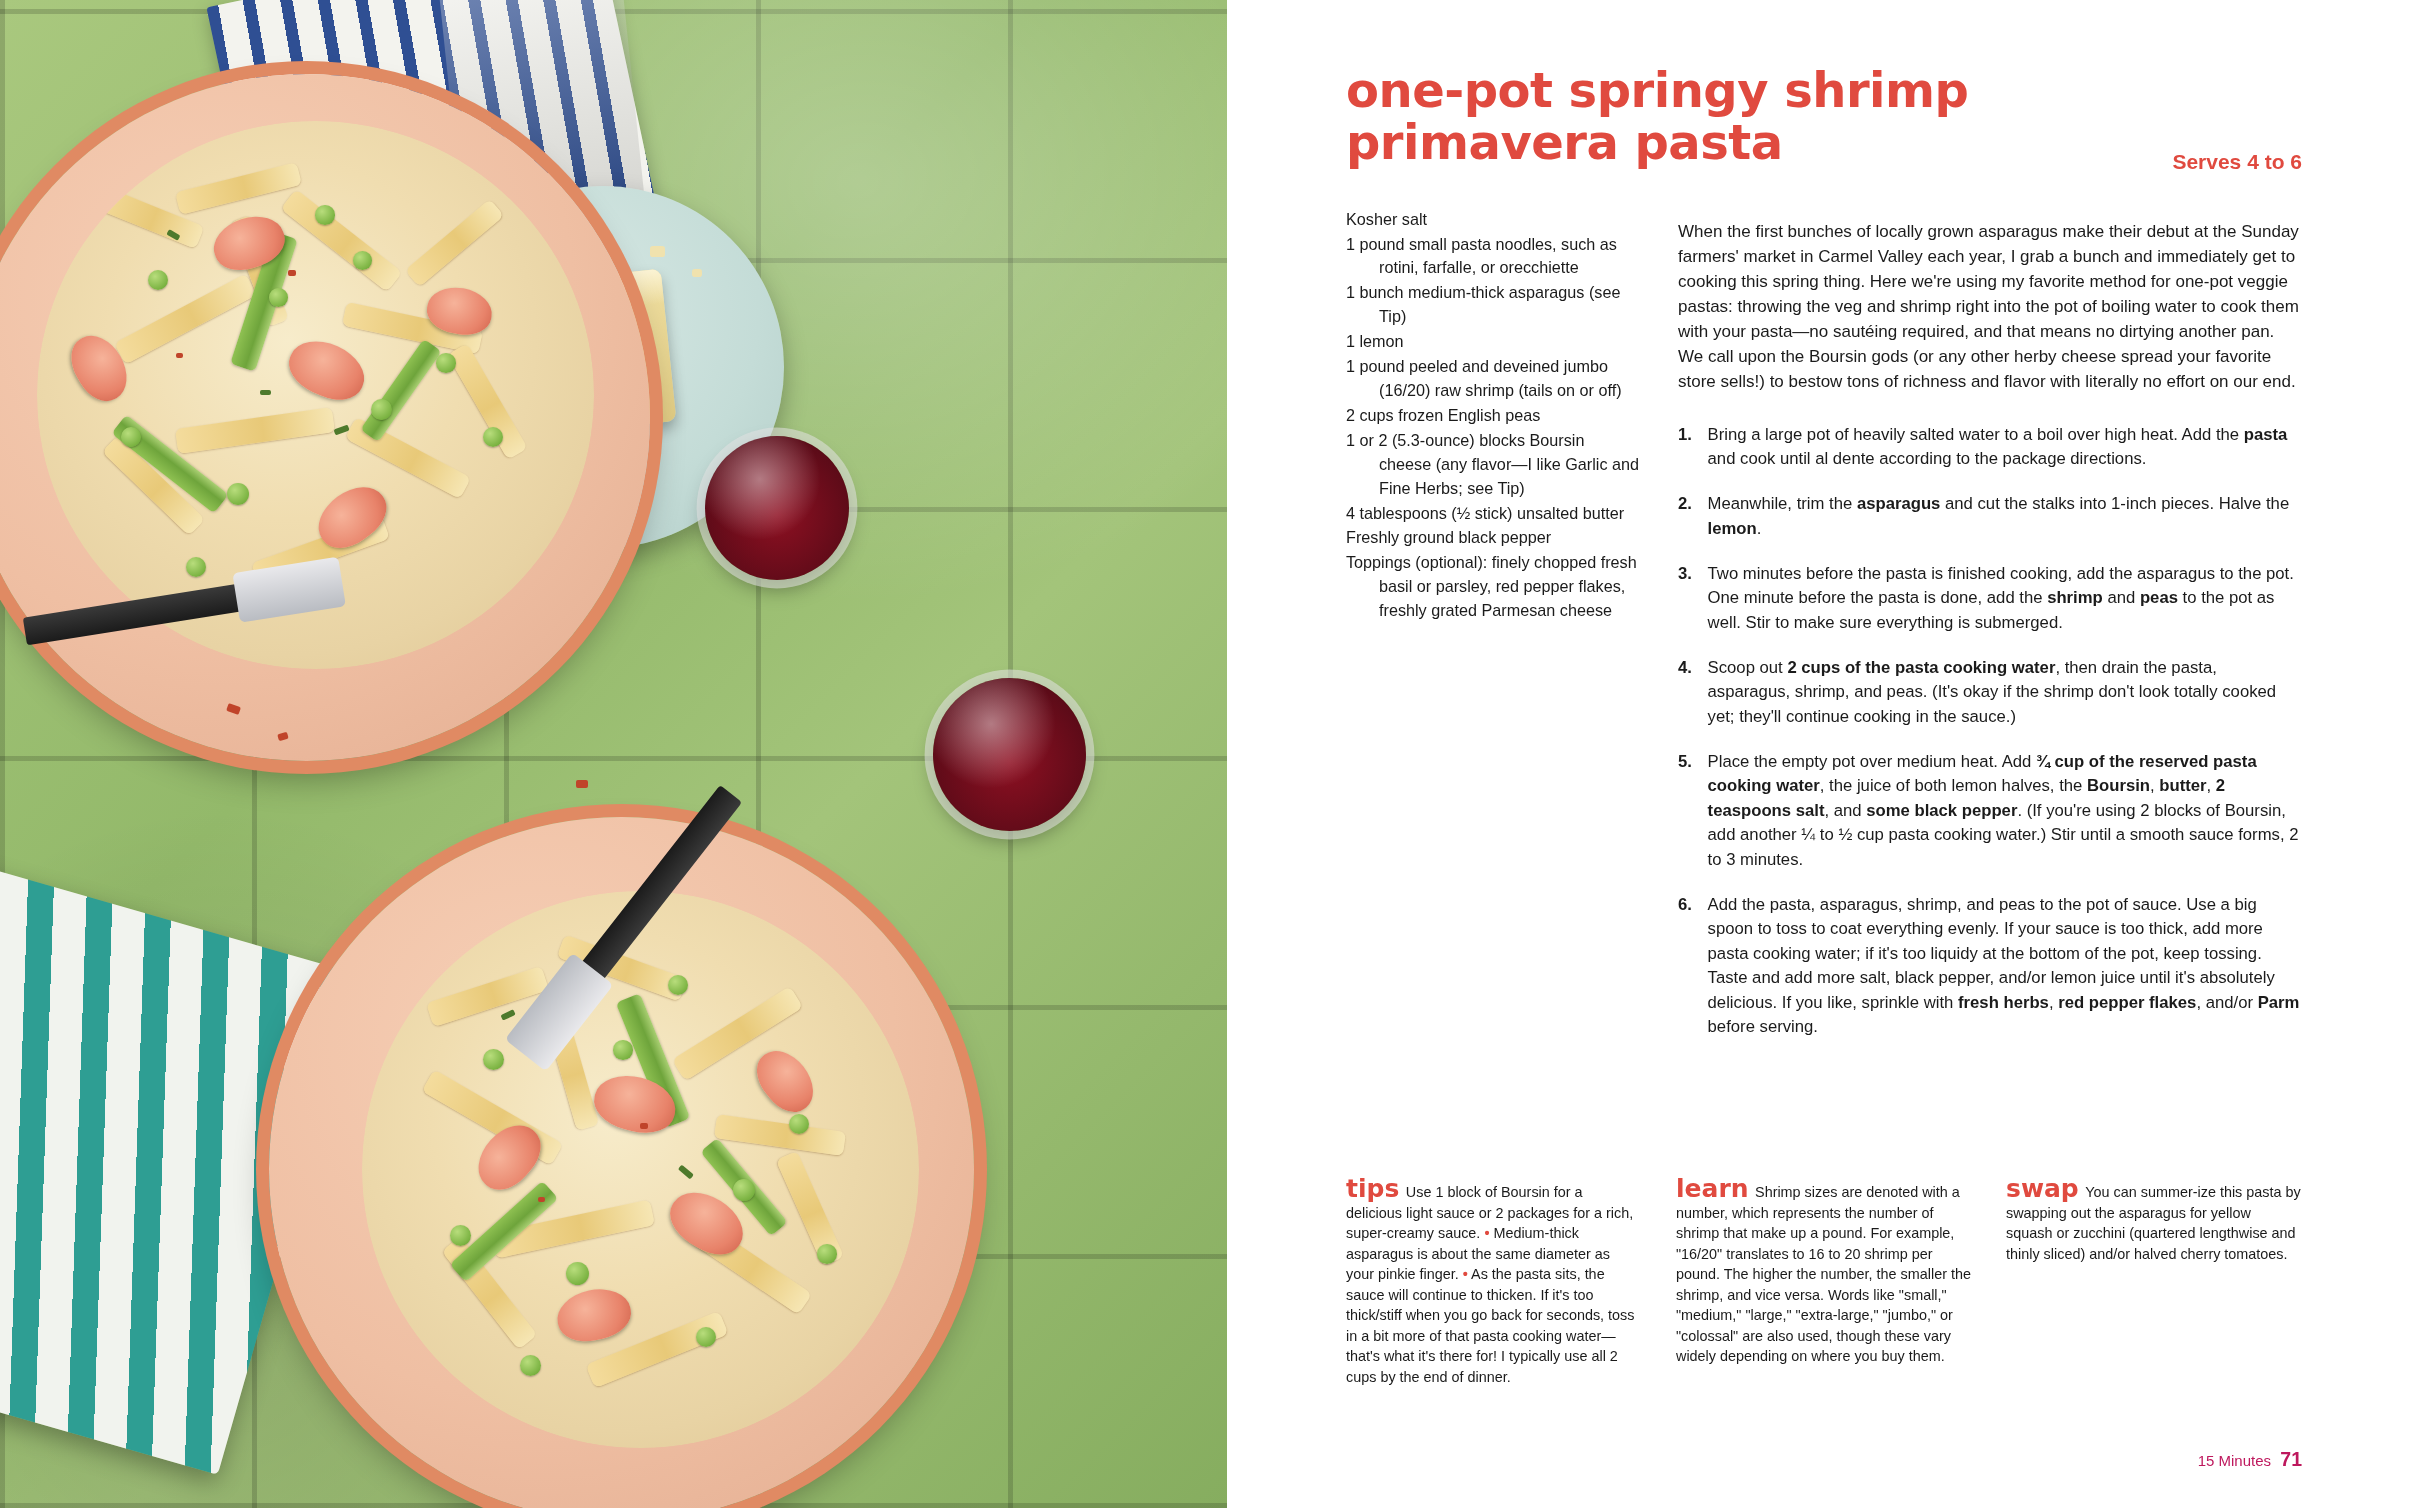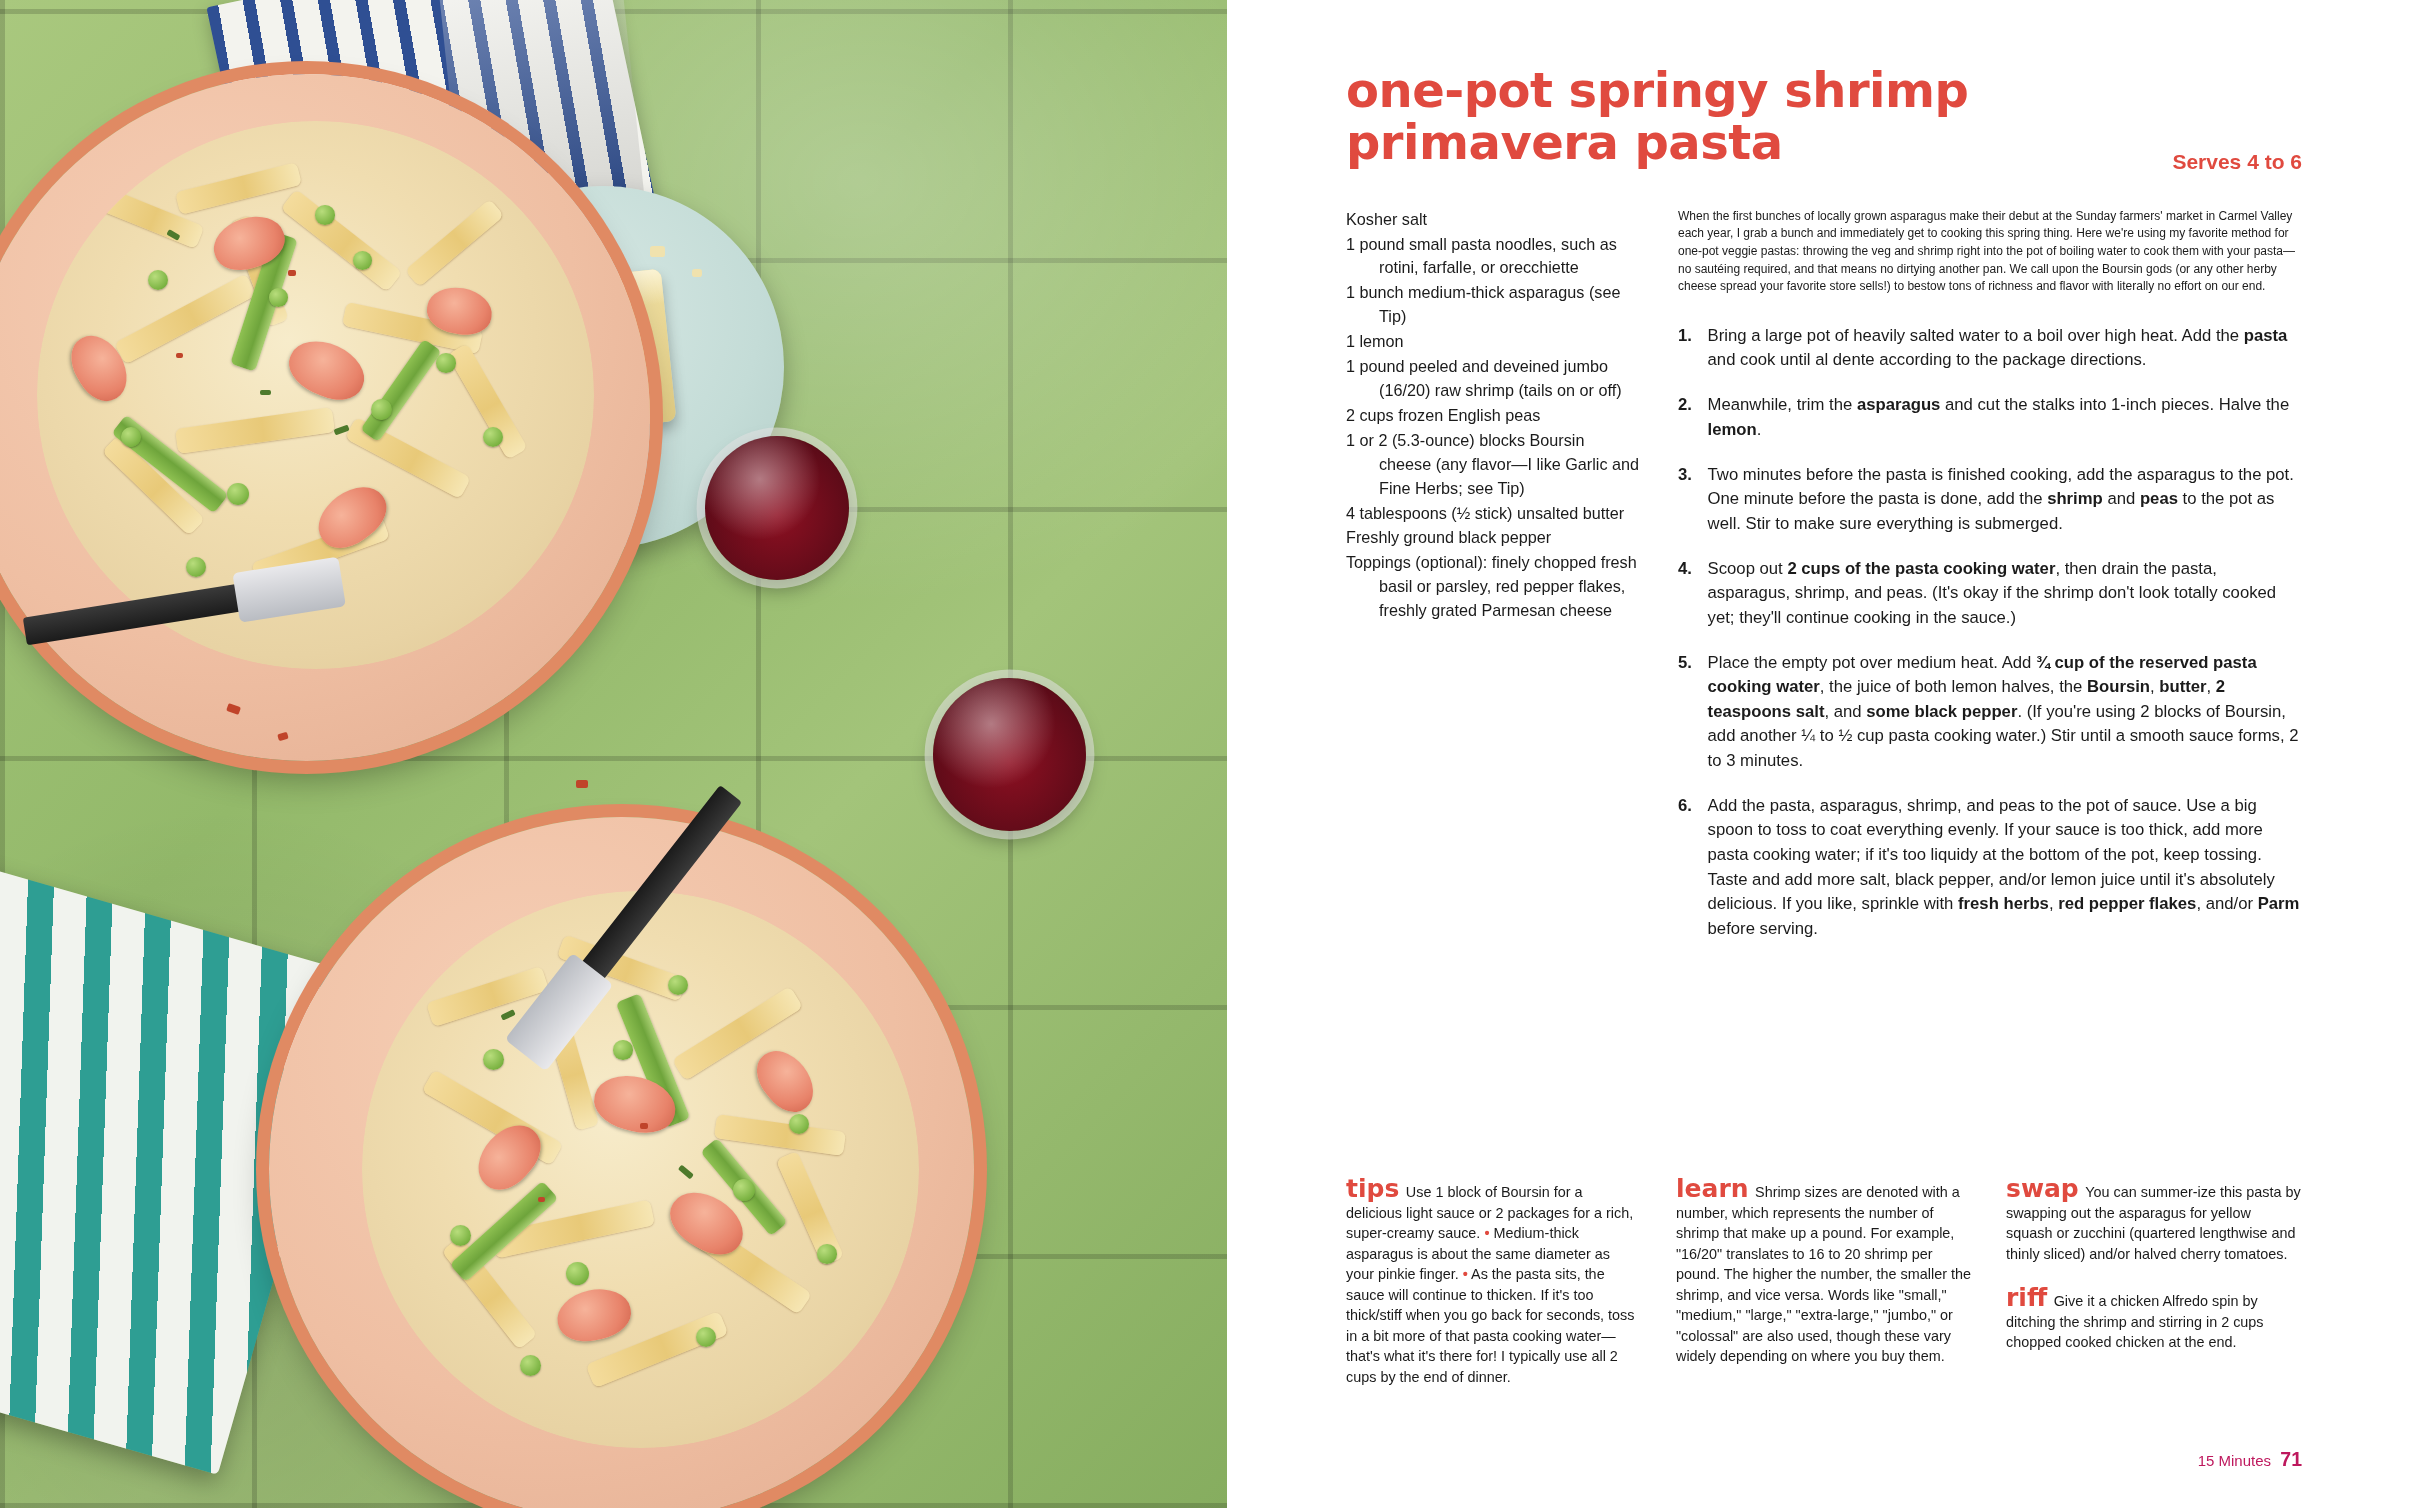--- a/index.html
+++ b/index.html
@@ -267,23 +267,23 @@
   .ing-item {
     text-indent: 0;
     padding-left: 33px;
     text-indent: -33px;
     margin-bottom: 0.9px;
   }
   .col-method {
     width: 624px;
   }
   .intro {
-    font-size: 12px;
+    font-size: 17px;
     line-height: 1.47;
-    margin: 0 0 28px 0;
+    margin: 12px 0 28px 0;
   }
   .step {
     display: flex;
     gap: 11px;
     font-size: 16.7px;
     line-height: 1.47;
     margin-bottom: 20.4px;
   }
   .step-num {
     font-weight: bold;
@@ -504,23 +504,20 @@
       </div>
       <div class="note-col">
         <div class="note-block">
           <span class="note-head">learn</span><span class="note-body">Shrimp sizes are denoted with a number, which represents the number of shrimp that make up a pound. For example, "16/20" translates to 16 to 20 shrimp per pound. The higher the number, the smaller the shrimp, and vice versa. Words like "small," "medium," "large," "extra-large," "jumbo," or "colossal" are also used, though these vary widely depending on where you buy them.</span>
         </div>
       </div>
       <div class="note-col">
         <div class="note-block">
           <span class="note-head">swap</span><span class="note-body">You can summer-ize this pasta by swapping out the asparagus for yellow squash or zucchini (quartered lengthwise and thinly sliced) and/or halved cherry tomatoes.</span>
         </div>
-        <div class="note-block">
-          <span class="note-head">riff</span><span class="note-body">Give it a chicken Alfredo spin by ditching the shrimp and stirring in 2 cups chopped cooked chicken at the end.</span>
-        </div>
       </div>
     </div>
 
     <div class="footer">
       <span>15 Minutes</span><span class="folio">71</span>
     </div>
   </div>
 
 </div>
 

